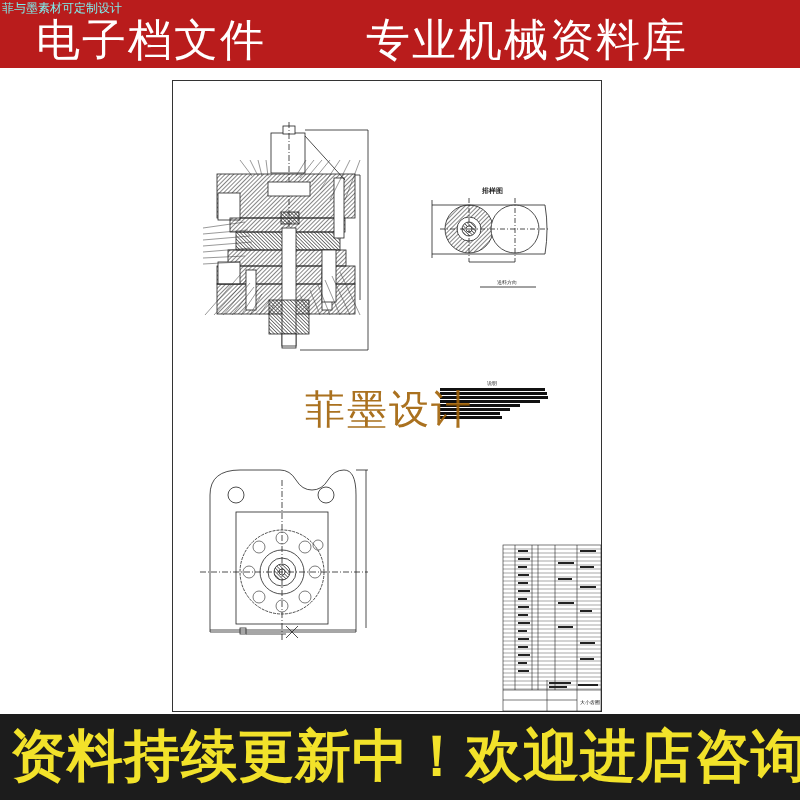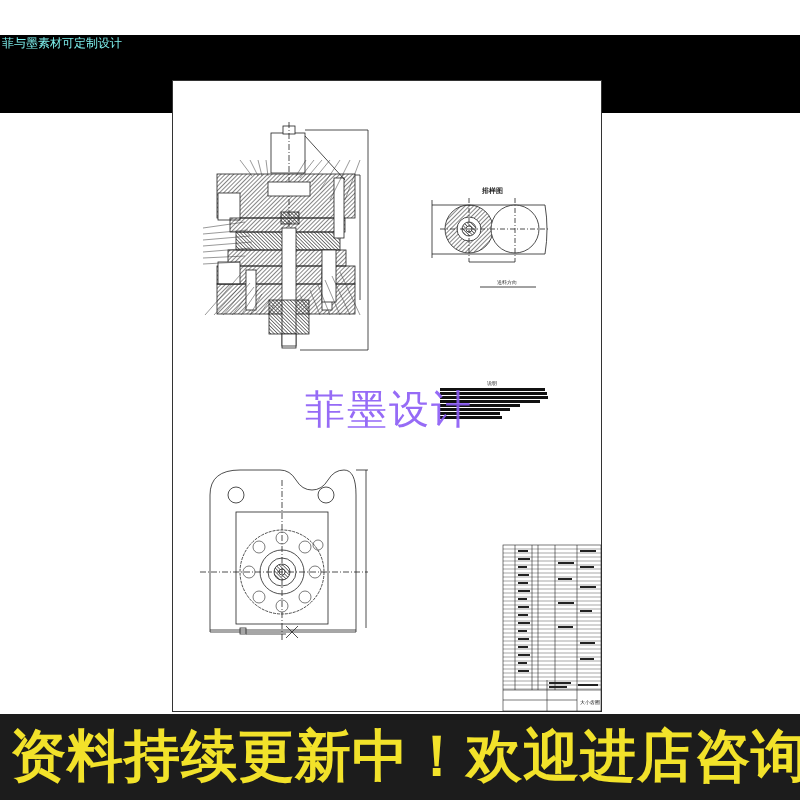--- a/index.html
+++ b/index.html
@@ -1,33 +1,35 @@
 <!DOCTYPE html>
 <html><head>
 <meta charset="utf-8">
 <style>
   html, body { margin:0; padding:0; }
   body { width:800px; height:800px; position:relative; overflow:hidden; background:#ffffff; font-family:"DejaVu Sans", sans-serif; }
-  .top-banner { position:absolute; left:0; top:0; width:800px; height:78px; background:#000000;margin-top:35px; }
+  .top-banner { position:absolute; left:0; top:0; width:800px; height:68px; background:#b91c1c; }
   .watermark-small { position:absolute; left:2px; top:1px; font-size:12px; color:#7ef0ee; line-height:14px; white-space:nowrap; letter-spacing:0px; }
   .banner-title { position:absolute; top:10px; font-size:44px; line-height:60px; color:#ffffff; font-weight:normal; white-space:nowrap; letter-spacing:2px; }
   .banner-left { left:36px; }
   .banner-right { left:366px; }
   .bottom-band { position:absolute; left:0; top:714px; width:800px; height:86px; background:#1c1c1c; }
   .bottom-text { position:absolute; left:10px; top:726px; font-size:56px; line-height:60px; color:#f2e22a; white-space:nowrap; letter-spacing:1px; font-weight:bold; }
   .drawing-frame { position:absolute; left:172px; top:80px; width:430px; height:632px; border:1.5px solid #333; background:#fff; box-sizing:border-box; }
   .drawing-svg { position:absolute; left:0; top:0; }
-  .watermark-center { position:absolute; left:305px; top:382px; font-size:40px; color:#8b5cf6; font-family:"DejaVu Serif", serif; letter-spacing:2px; white-space:nowrap; opacity:0.9; }
+  .watermark-center { position:absolute; left:305px; top:382px; font-size:40px; color:#a16207; font-family:"DejaVu Serif", serif; letter-spacing:2px; white-space:nowrap; opacity:0.9; }
   .tiny { font-size:5px; fill:#222; font-family:"DejaVu Sans", sans-serif; }
 </style>
 </head>
 <body>
 
 <div class="top-banner">
   <div class="watermark-small">菲与墨素材可定制设计</div>
+  <div class="banner-title banner-left">电子档文件</div>
+  <div class="banner-title banner-right">专业机械资料库</div>
 </div>
 
 <div class="drawing-frame"></div>
 
 <svg class="drawing-svg" width="800" height="800" viewBox="0 0 800 800">
   <defs>
     <pattern id="hatch" width="3" height="3" patternUnits="userSpaceOnUse" patternTransform="rotate(45)">
       <line x1="0" y1="0" x2="0" y2="3" stroke="#333" stroke-width="1.2"></line>
     </pattern>
     <pattern id="hatch2" width="2.5" height="2.5" patternUnits="userSpaceOnUse" patternTransform="rotate(-45)">

